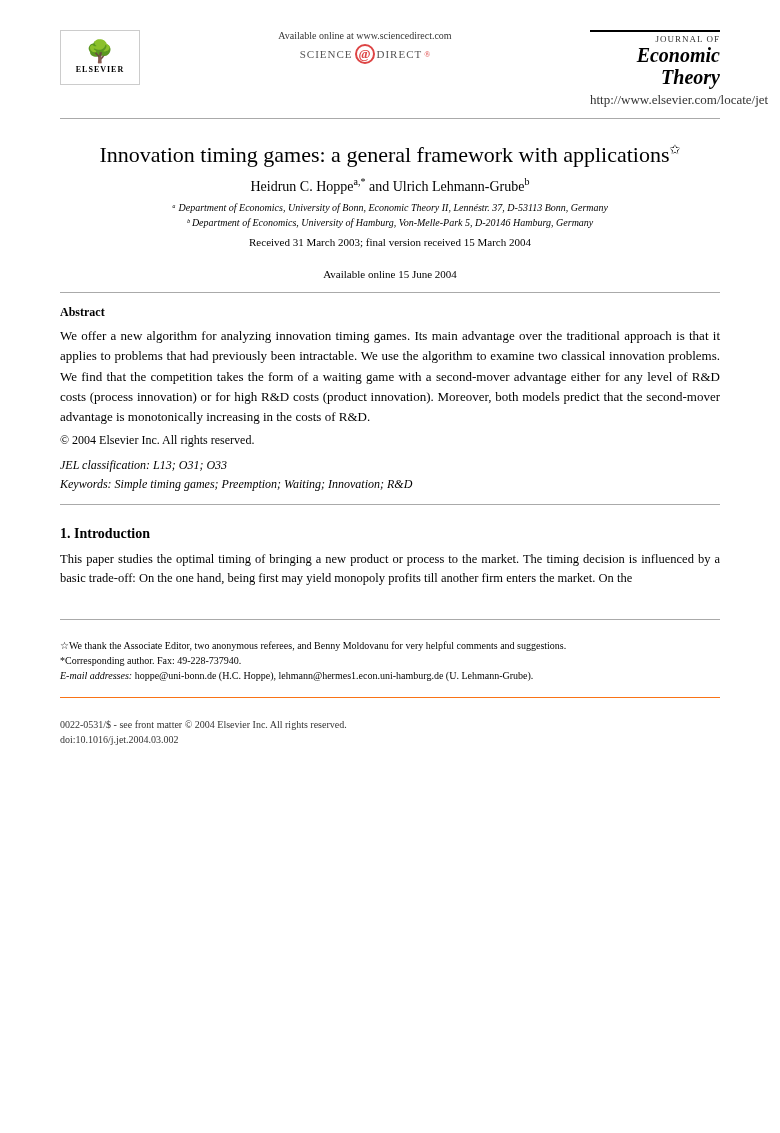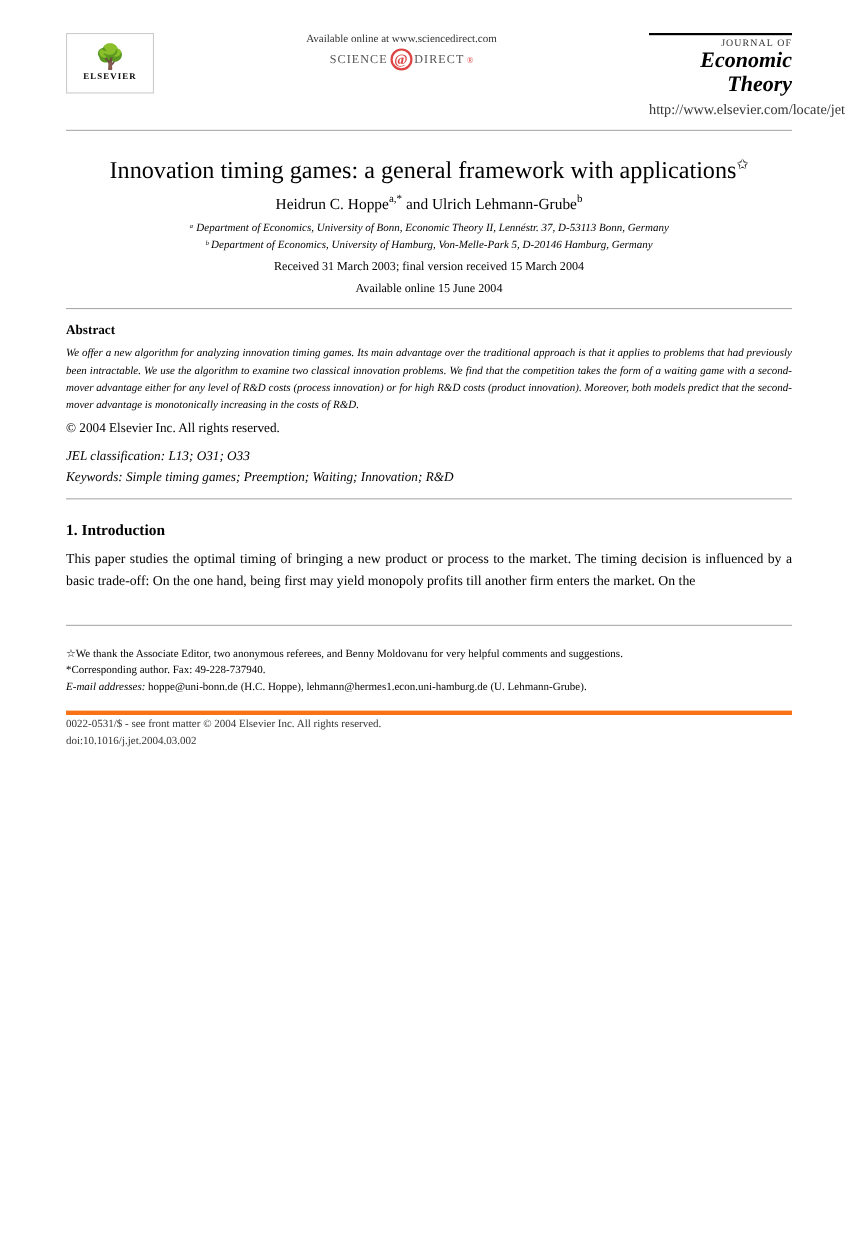--- a/index.html
+++ b/index.html
@@ -116,21 +116,21 @@
       vertical-align: super;
     }
     .affiliations {
       font-size: 10px;
       font-style: italic;
       line-height: 1.5;
       margin-bottom: 6px;
     }
     .received-dates {
       font-size: 11px;
-      margin-bottom: 8px;
+      margin-bottom: 20px;
     }
     .available-date {
       font-size: 11px;
     }
 
     
     .hr {
       border: none;
       border-top: 1px solid #aaa;
       margin: 12px 0;
@@ -139,24 +139,23 @@
     
     .abstract-section {
       margin-bottom: 10px;
     }
     .abstract-title {
       font-size: 12px;
       font-weight: bold;
       margin-bottom: 6px;
     }
     .abstract-text {
-      font-size: 10px;
+      font-size: 13px;
       line-height: 1.55;
       text-align: justify;
-      font-style: italic;
     }
     .copyright {
       font-size: 12px;
       margin-top: 6px;
     }
 
     
     .meta-line {
       font-size: 12px;
       margin-bottom: 4px;
@@ -188,22 +187,22 @@
       margin-top: 30px;
       padding-top: 18px;
       font-size: 10px;
       line-height: 1.5;
     }
     .bottom-bar {
       margin-top: 14px;
       font-size: 10px;
       color: #333;
       line-height: 1.5;
-      border-top: 4px solid #f97316;
-      padding-top: 1px;
+      border-top: 1px solid #f97316;
+      padding-top: 19px;
     }
 
     
     .elsevier-box {
       width: 80px;
       height: 55px;
       position: relative;
       border: 1px solid #ccc;
       display: flex;
       flex-direction: column;

